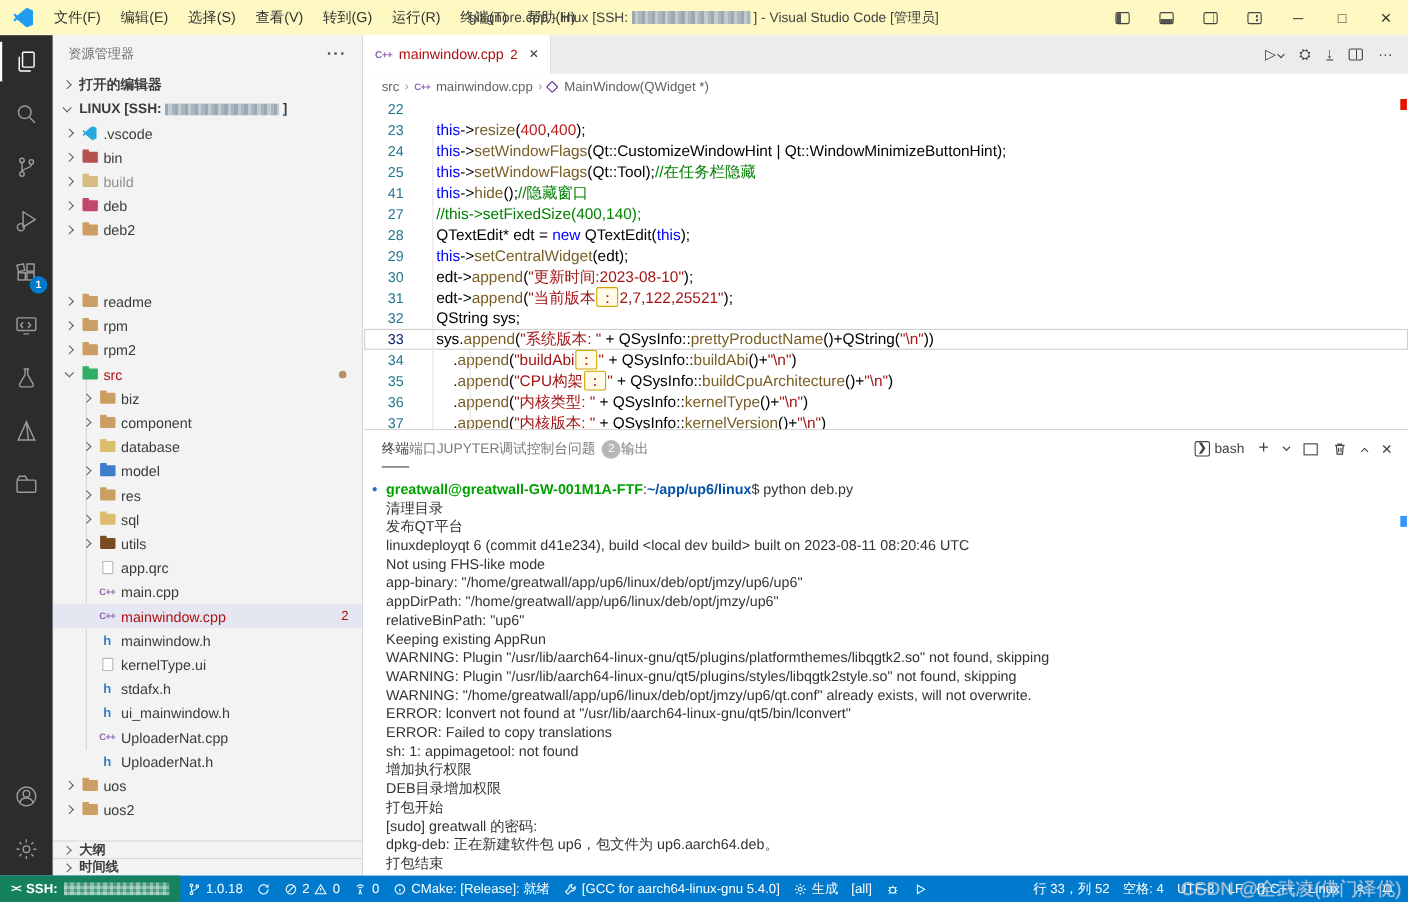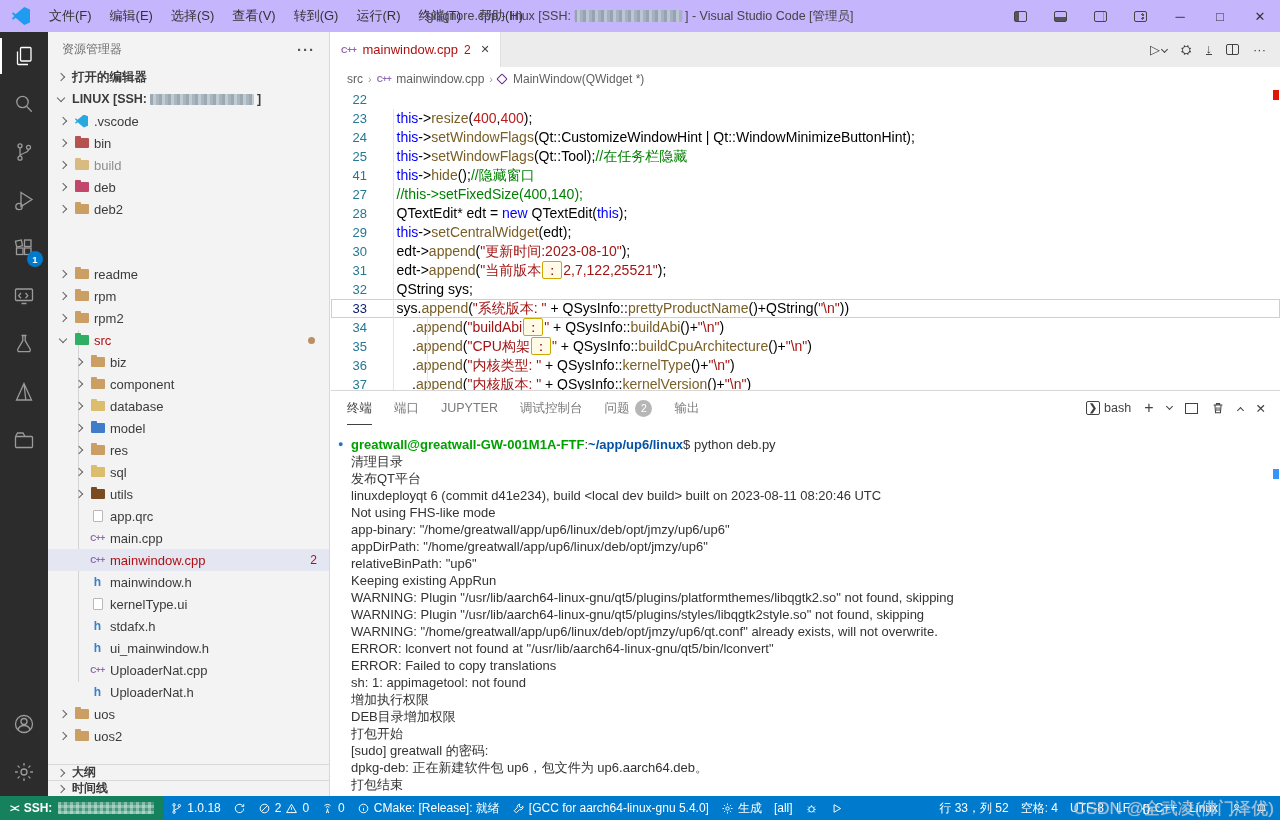--- a/index.html
+++ b/index.html
@@ -1,20 +1,20 @@
 <!DOCTYPE html>
 <html><head>
 <meta charset="utf-8">
 <style>
   *{margin:0;padding:0;box-sizing:border-box;font-family:"Liberation Sans",sans-serif}
   html,body{width:1280px;height:820px;overflow:hidden;background:#fff}
   #app{position:relative;width:1280px;height:820px;overflow:hidden;background:#fff}
 
   
-  .titlebar{position:absolute;top:0;left:0;right:0;height:32px;background:#c4b5fd;display:flex;align-items:center;color:#333}
+  .titlebar{position:absolute;top:0;left:0;right:0;height:32px;background:#fef9c3;display:flex;align-items:center;color:#333}
   .logo{width:18px;height:18px;margin:0 10px 0 12px;background:#1f9cf0;
     clip-path:polygon(68% 0,100% 14%,100% 86%,68% 100%,20% 60%,7% 71%,0 64%,13% 50%,0 36%,7% 29%,20% 40%)}
   .menus{display:flex;align-items:center}
   .menu-item{font-size:13px;padding:0 9px;height:32px;line-height:32px;cursor:default}
   .win-title{position:absolute;left:50%;transform:translateX(-50%);font-size:12.5px;color:#444;white-space:nowrap;display:flex;align-items:center;gap:3px}
   .win-controls{margin-left:auto;display:flex;align-items:center;height:32px}
   .wc{width:40px;height:32px;display:flex;align-items:center;justify-content:center;font-size:13px;color:#333}
   .lic{display:inline-block;width:13px;height:11px;border:1px solid #444;border-radius:2px}
   .lic.l1{background:linear-gradient(90deg,#555 0 4px,transparent 4px)}
   .lic.l2{background:linear-gradient(0deg,#555 0 4px,transparent 4px)}
@@ -554,21 +554,21 @@
         </div>
         <div class="crow">
           <span class="gut">37</span>
           <span class="ctext"><span class="tk-d">        .</span><span class="tk-f">append</span><span class="tk-d">(</span><span class="tk-s">"内核版本: "</span><span class="tk-d"> + QSysInfo::</span><span class="tk-f">kernelVersion</span><span class="tk-d">()+</span><span class="tk-s">"\n"</span><span class="tk-d">)</span></span>
         </div>
       </div>
   </div>
 
   <div class="panel">
     <div class="panel-tabs">
-      <span id="ptabs" style="display:flex;gap:22px">
+      <span id="ptabs" style="display:flex;">
           <span class="ptab active">
             <span>终端</span>
           </span>
           <span class="ptab">
             <span>端口</span>
           </span>
           <span class="ptab">
             <span>JUPYTER</span>
           </span>
           <span class="ptab">

